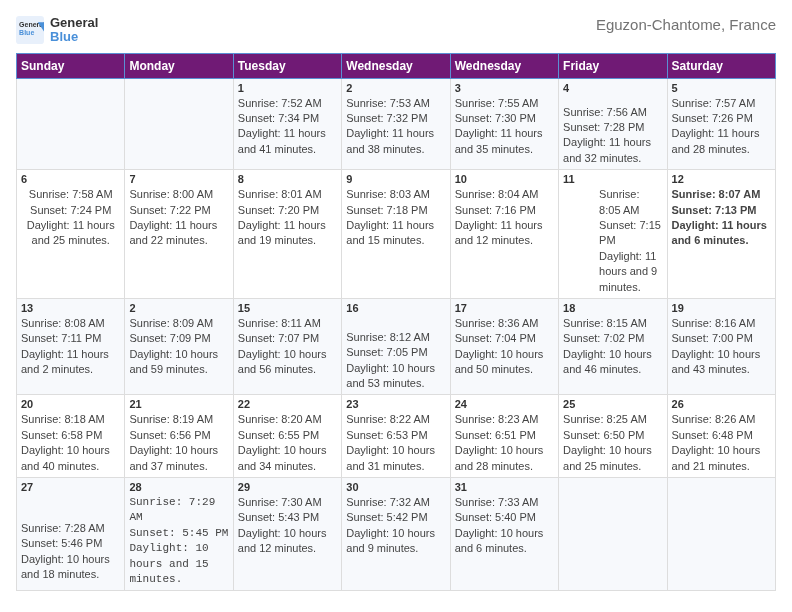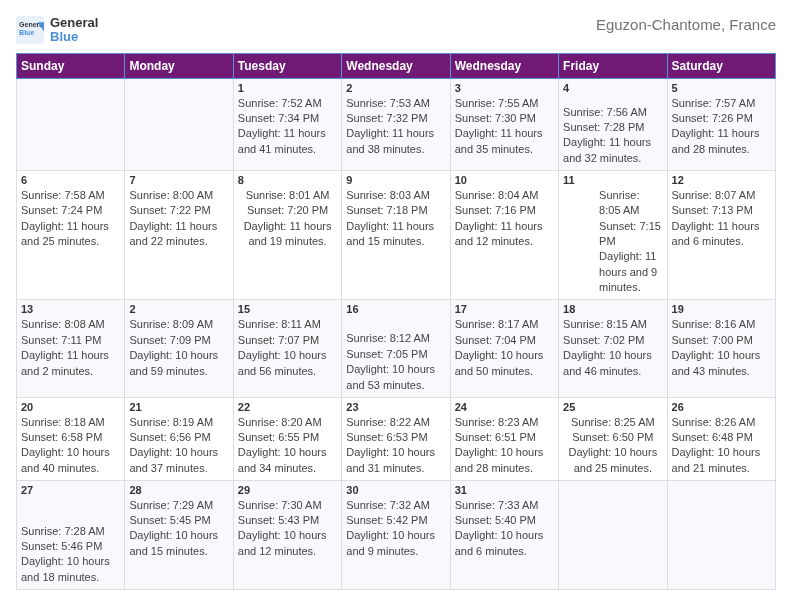--- a/index.html
+++ b/index.html
@@ -166,33 +166,33 @@
           <td>
             <span class="day-num">5</span>
             <div class="day-info" style="white-space: pre-line;">Sunrise: 7:57 AM
 Sunset: 7:26 PM
 Daylight: 11 hours and 28 minutes.</div>
           </td>
         </tr>
         <tr>
           <td>
             <span class="day-num">6</span>
-            <div class="day-info" style="white-space: pre-line;">Sunrise: 7:58 AM
+            <div class="day-info" style="white-space: pre-line; text-align: center;">Sunrise: 7:58 AM
 Sunset: 7:24 PM
 Daylight: 11 hours and 25 minutes.</div>
           </td>
           <td>
             <span class="day-num">7</span>
             <div class="day-info" style="white-space: pre-line;">Sunrise: 8:00 AM
 Sunset: 7:22 PM
 Daylight: 11 hours and 22 minutes.</div>
           </td>
           <td>
             <span class="day-num">8</span>
-            <div class="day-info" style="white-space: pre-line; text-align: center;">Sunrise: 8:01 AM
+            <div class="day-info" style="white-space: pre-line;">Sunrise: 8:01 AM
 Sunset: 7:20 PM
 Daylight: 11 hours and 19 minutes.</div>
           </td>
           <td>
             <span class="day-num">9</span>
             <div class="day-info" style="white-space: pre-line;">Sunrise: 8:03 AM
 Sunset: 7:18 PM
 Daylight: 11 hours and 15 minutes.</div>
           </td>
           <td>
@@ -202,21 +202,21 @@
 Daylight: 11 hours and 12 minutes.</div>
           </td>
           <td>
             <span class="day-num">11</span>
             <div class="day-info" style="white-space: pre-line; margin-left: 36px;">Sunrise: 8:05 AM
 Sunset: 7:15 PM
 Daylight: 11 hours and 9 minutes.</div>
           </td>
           <td>
             <span class="day-num">12</span>
-            <div class="day-info" style="white-space: pre-line;">Sunrise: 8:07 AM
+            <div class="day-info" style="white-space: pre-line; font-weight: bold;">Sunrise: 8:07 AM
 Sunset: 7:13 PM
 Daylight: 11 hours and 6 minutes.</div>
           </td>
         </tr>
         <tr>
           <td>
             <span class="day-num">13</span>
             <div class="day-info" style="white-space: pre-line;">Sunrise: 8:08 AM
 Sunset: 7:11 PM
 Daylight: 11 hours and 2 minutes.</div>
@@ -234,21 +234,21 @@
 Daylight: 10 hours and 56 minutes.</div>
           </td>
           <td>
             <span class="day-num">16</span>
             <div class="day-info" style="white-space: pre-line; margin-top: 16px;">Sunrise: 8:12 AM
 Sunset: 7:05 PM
 Daylight: 10 hours and 53 minutes.</div>
           </td>
           <td>
             <span class="day-num">17</span>
-            <div class="day-info" style="white-space: pre-line;">Sunrise: 8:17 AM
+            <div class="day-info" style="white-space: pre-line;">Sunrise: 8:36 AM
 Sunset: 7:04 PM
 Daylight: 10 hours and 50 minutes.</div>
           </td>
           <td>
             <span class="day-num">18</span>
             <div class="day-info" style="white-space: pre-line;">Sunrise: 8:15 AM
 Sunset: 7:02 PM
 Daylight: 10 hours and 46 minutes.</div>
           </td>
           <td>
@@ -284,41 +284,41 @@
 Daylight: 10 hours and 31 minutes.</div>
           </td>
           <td>
             <span class="day-num">24</span>
             <div class="day-info" style="white-space: pre-line;">Sunrise: 8:23 AM
 Sunset: 6:51 PM
 Daylight: 10 hours and 28 minutes.</div>
           </td>
           <td>
             <span class="day-num">25</span>
-            <div class="day-info" style="white-space: pre-line; text-align: center;">Sunrise: 8:25 AM
+            <div class="day-info" style="white-space: pre-line;">Sunrise: 8:25 AM
 Sunset: 6:50 PM
 Daylight: 10 hours and 25 minutes.</div>
           </td>
           <td>
             <span class="day-num">26</span>
             <div class="day-info" style="white-space: pre-line;">Sunrise: 8:26 AM
 Sunset: 6:48 PM
 Daylight: 10 hours and 21 minutes.</div>
           </td>
         </tr>
         <tr>
           <td>
             <span class="day-num">27</span>
             <div class="day-info" style="white-space: pre-line; margin-top: 28px;">Sunrise: 7:28 AM
 Sunset: 5:46 PM
 Daylight: 10 hours and 18 minutes.</div>
           </td>
           <td>
             <span class="day-num">28</span>
-            <div class="day-info" style="white-space: pre-line;">Sunrise: 7:29 AM
+            <div class="day-info" style="white-space: pre-line; font-family: Liberation Mono, monospace;">Sunrise: 7:29 AM
 Sunset: 5:45 PM
 Daylight: 10 hours and 15 minutes.</div>
           </td>
           <td>
             <span class="day-num">29</span>
             <div class="day-info" style="white-space: pre-line;">Sunrise: 7:30 AM
 Sunset: 5:43 PM
 Daylight: 10 hours and 12 minutes.</div>
           </td>
           <td>

